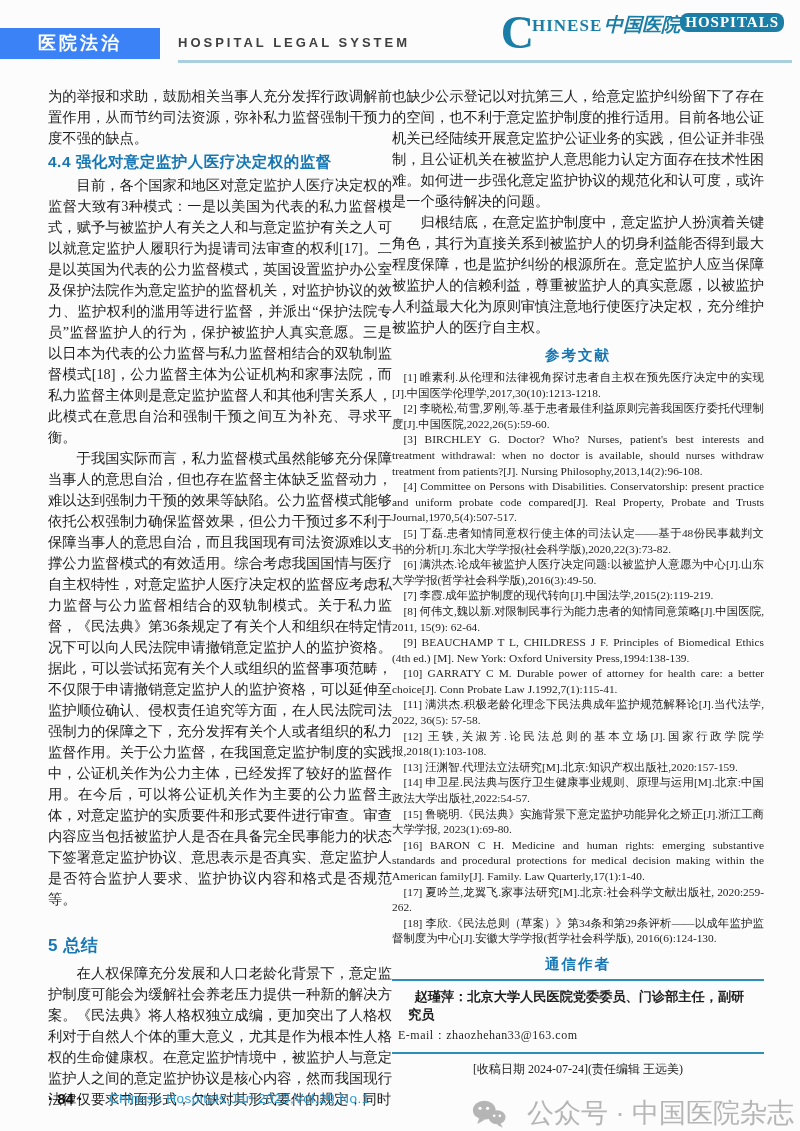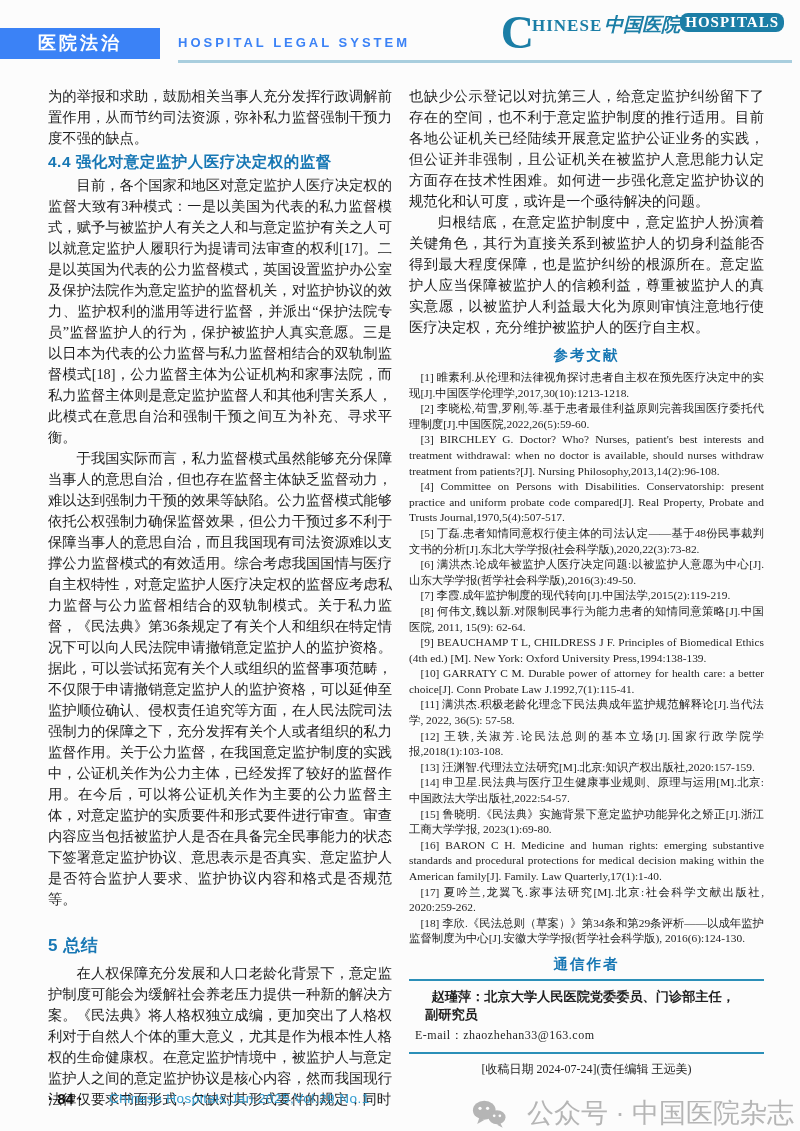--- a/index.html
+++ b/index.html
@@ -10,21 +10,21 @@
   }
   
   .band{position:relative;height:72px;}
   .section-box{
     position:absolute;left:0;top:28px;width:160px;height:31px;
     background:#3b82f6;color:#ffffff;text-align:center;line-height:31px;
     font-family:"Liberation Sans","DejaVu Sans",sans-serif;
     font-weight:bold;font-size:18px;letter-spacing:3px;
   }
   .section-en{
-    position:absolute;left:178px;top:35px;color:#3b82f6;
+    position:absolute;left:178px;top:35px;color:#404040;
     font-family:"Liberation Sans","DejaVu Sans",sans-serif;
     font-size:13px;font-weight:600;letter-spacing:3px;
   }
   .header-rule{position:absolute;left:178px;right:8px;top:60px;height:3px;background:#a9cede;}
   .logo{position:absolute;right:16px;top:12px;display:flex;align-items:flex-start;}
   .logo-c{
     font-family:"Liberation Serif",serif;font-weight:bold;color:#1b7ea6;
     font-size:46px;line-height:42px;margin-right:-2px;
   }
   .logo-right{display:flex;flex-direction:row;}
@@ -36,21 +36,21 @@
   .logo-zh{
     font-family:"Liberation Sans",sans-serif;font-weight:bold;font-style:italic;
     color:#1b7ea6;font-size:19px;margin-left:2px;white-space:nowrap;
   }
   .logo-hospitals{
     background:#1b7ea6;color:#ffffff;font-family:"Liberation Serif",serif;
     font-weight:bold;font-size:15px;letter-spacing:1px;padding:1px 5px;
     margin-top:1px;align-self:flex-start;border-radius:8px;
   }
   
-  .columns{display:flex;gap:17px;padding:14px 36px 0 48px;}
+  .columns{display:flex;padding:14px 36px 0 48px;}
   .col-left{width:344px;flex:0 0 344px;}
   .col-right{flex:1;min-width:0;}
   .body{font-size:14.3px;line-height:21px;text-align:justify;margin:0;text-indent:2em;}
   .no-indent{text-indent:0;}
   .h-blue{
     color:#1777b4;font-family:"Liberation Sans","DejaVu Sans",sans-serif;
     font-weight:bold;font-size:15.5px;margin:3px 0 2px;letter-spacing:0.5px;
   }
   .h-summary{font-size:17px;margin:24px 0 6px;}
   .h-center{

